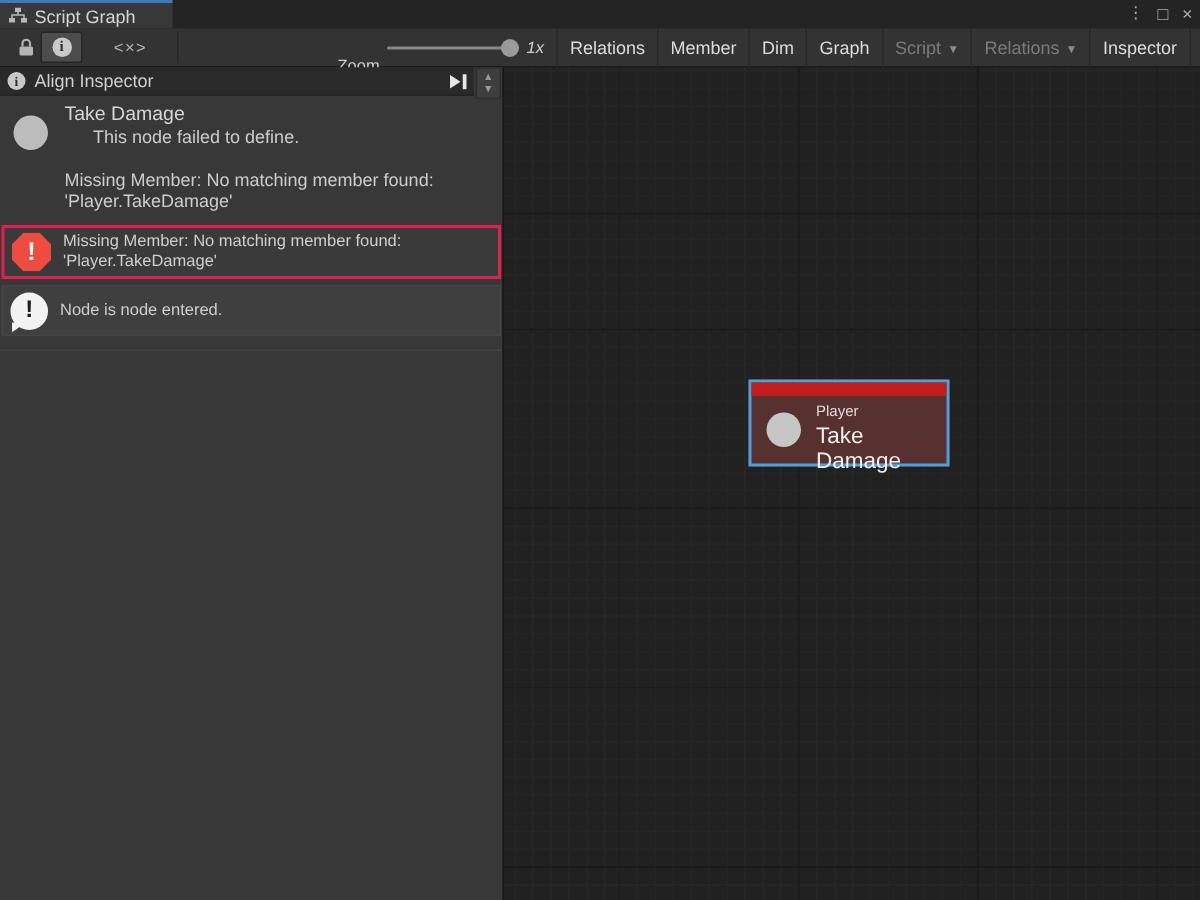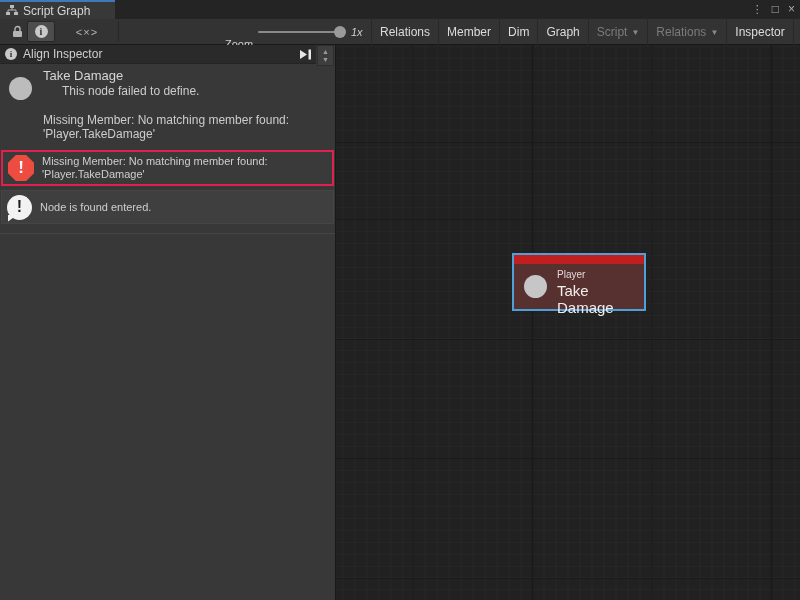--- a/index.html
+++ b/index.html
@@ -97,21 +97,21 @@
     background-color:#212121;
     background-image:
       repeating-linear-gradient(90deg,#1a1a1a 0,#1a1a1a 1px,transparent 1px,transparent 119.5px),
       repeating-linear-gradient(0deg,#1a1a1a 0,#1a1a1a 1px,transparent 1px,transparent 119.5px),
       repeating-linear-gradient(90deg,#262626 0,#262626 1px,transparent 1px,transparent 11.95px),
       repeating-linear-gradient(0deg,#262626 0,#262626 1px,transparent 1px,transparent 11.95px);
     background-position:76.5px 0, 0 98px, 76.5px 0, 0 98px;
     border-left:1px solid #191919;
   }
   .graph-node {
-    position:absolute; left:176px; top:208px; width:134px; height:58px;
+    position:absolute; left:163px; top:208px; width:134px; height:58px;
     border:2px solid #4fa0d8; background:#573030;
   }
   .gn-header { height:9px; background:#c11f1f; }
   .gn-body { position:relative; height:45px; }
   .gn-icon { position:absolute; left:10px; top:11px; width:23px; height:23px; border-radius:50%; background:#c6c6c6; }
   .gn-target { position:absolute; left:43px; top:5px; font-size:10px; color:#e3d8d8; }
   .gn-label { position:absolute; left:43px; top:18px; font-size:15px; color:#f3eded; }
   
   svg { display:block; }
 </style>
@@ -228,21 +228,21 @@
     <span class="octagon">!</span>
     <span class="msg-text">
       <div>Missing Member: No matching member found:</div>
       <div>'Player.TakeDamage'</div>
     </span>
   </div>
 
   <div class="msg-box warning">
     <span class="bubble">!</span>
     <span class="msg-text">
-      <div>Node is found entered.</div>
+      <div>Node is node entered.</div>
     </span>
   </div>
 
   <div class="panel-rule"></div>
 </div>
 
 <div class="canvas">
   <div class="graph-node">
     <div class="gn-header"></div>
     <div class="gn-body">

